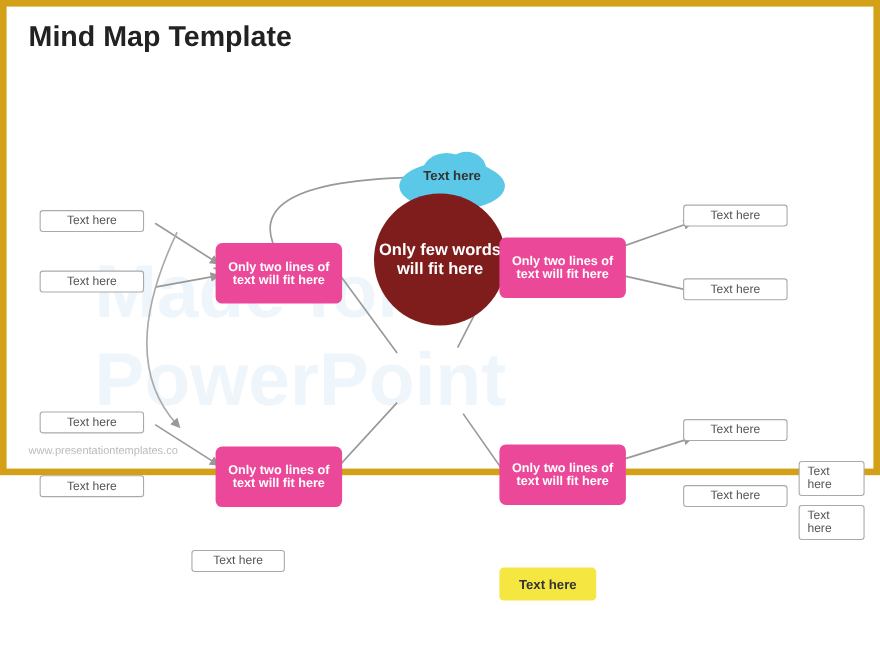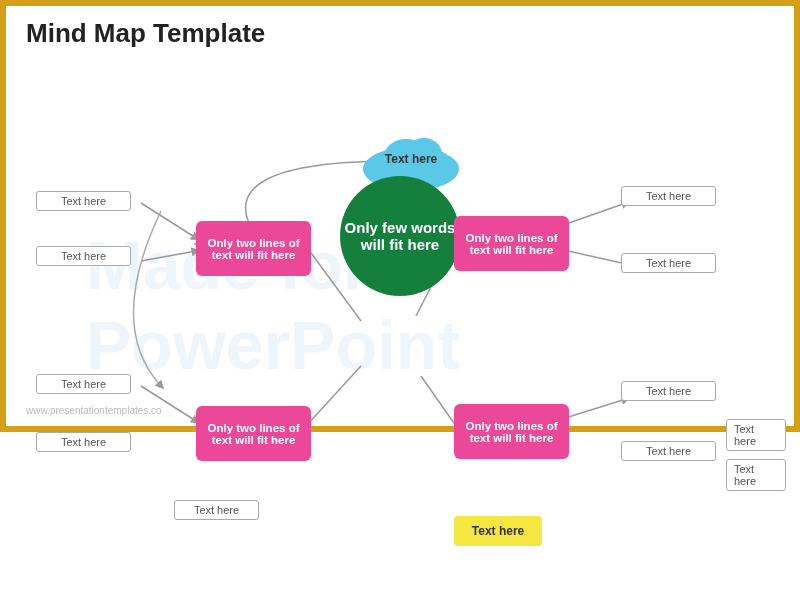--- a/index.html
+++ b/index.html
@@ -23,21 +23,21 @@
       left: 20px;
       font-size: 26px;
       font-weight: bold;
       color: #222;
     }
     
     .center-circle {
       position: absolute;
       width: 120px;
       height: 120px;
-      background: #15803d;
+      background: #7f1d1d;
       border-radius: 50%;
       top: 50%;
       left: 50%;
       transform: translate(-50%, -50%);
       display: flex;
       align-items: center;
       justify-content: center;
       text-align: center;
       color: #fff;
       font-size: 15px;

